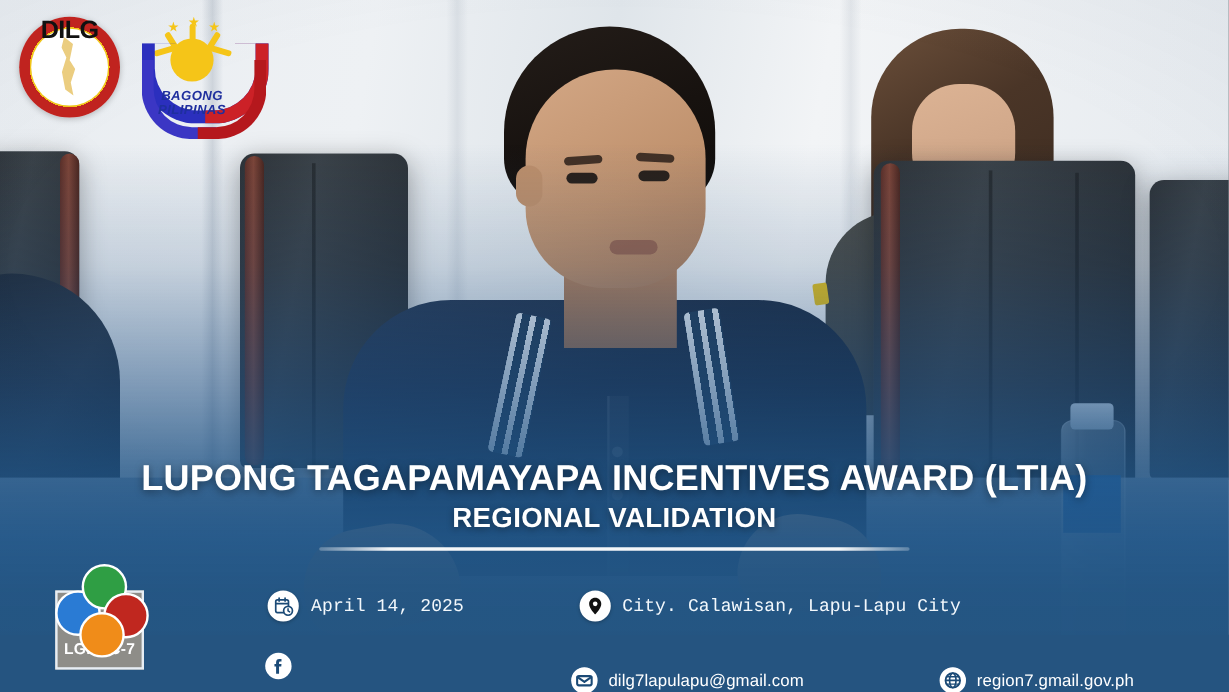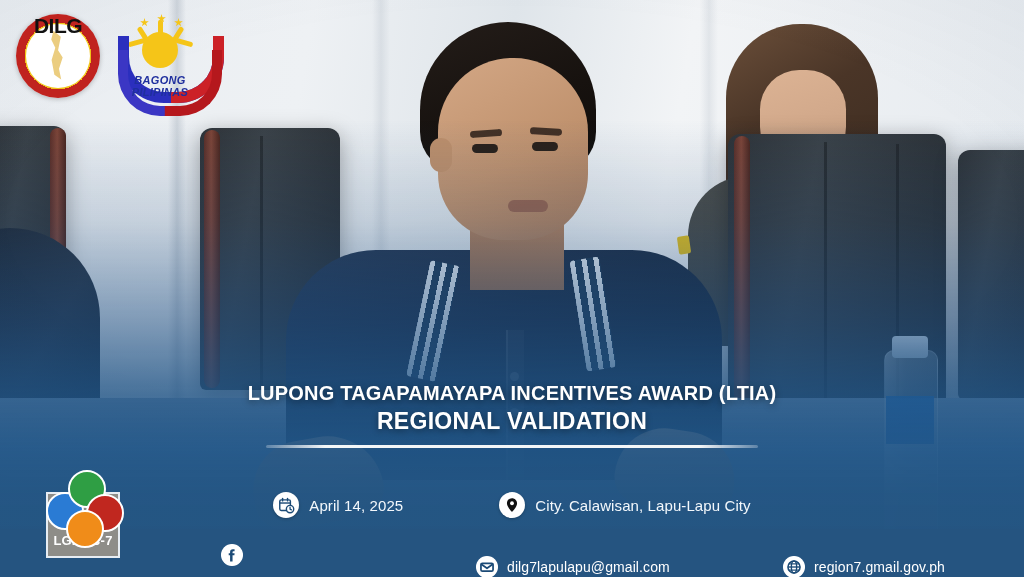--- a/index.html
+++ b/index.html
@@ -417,21 +417,21 @@
   .title-block {
     position: absolute;
     left: 0; right: 0;
     top: 383px;
     text-align: center;
     z-index: 8;
   }
   .title-main {
     font-family: "Liberation Sans", sans-serif;
     font-weight: bold;
-    font-size: 20px;
+    font-size: 30px;
     line-height: 1.04;
     color: #ffffff;
     letter-spacing: .2px;
     text-shadow: 0 2px 7px rgba(0,0,0,.45);
     white-space: nowrap;
   }
   .title-sub {
     font-family: "Liberation Sans", sans-serif;
     font-weight: bold;
     font-size: 23px;
@@ -478,21 +478,21 @@
     width: 26px; height: 26px;
     border-radius: 50%;
     background: #ffffff;
     display: flex;
     align-items: center;
     justify-content: center;
     flex: none;
     box-shadow: 0 1px 3px rgba(0,0,0,.25);
   }
   .info-text {
-    font-family: Liberation Sans, sans-serif;
+    font-family: Liberation Mono, monospace;
     font-size: 15px;
     color: #f3f8fc;
     letter-spacing: .1px;
     white-space: nowrap;
   }
 
   
   .contact-row {
     position: absolute;
     left: 0; right: 0;

